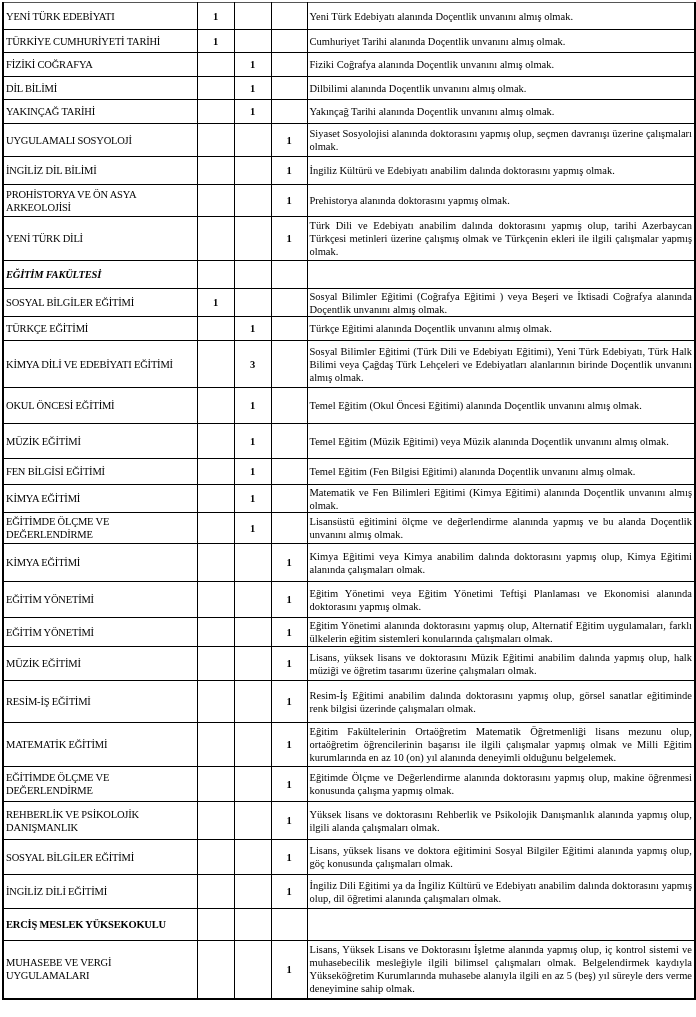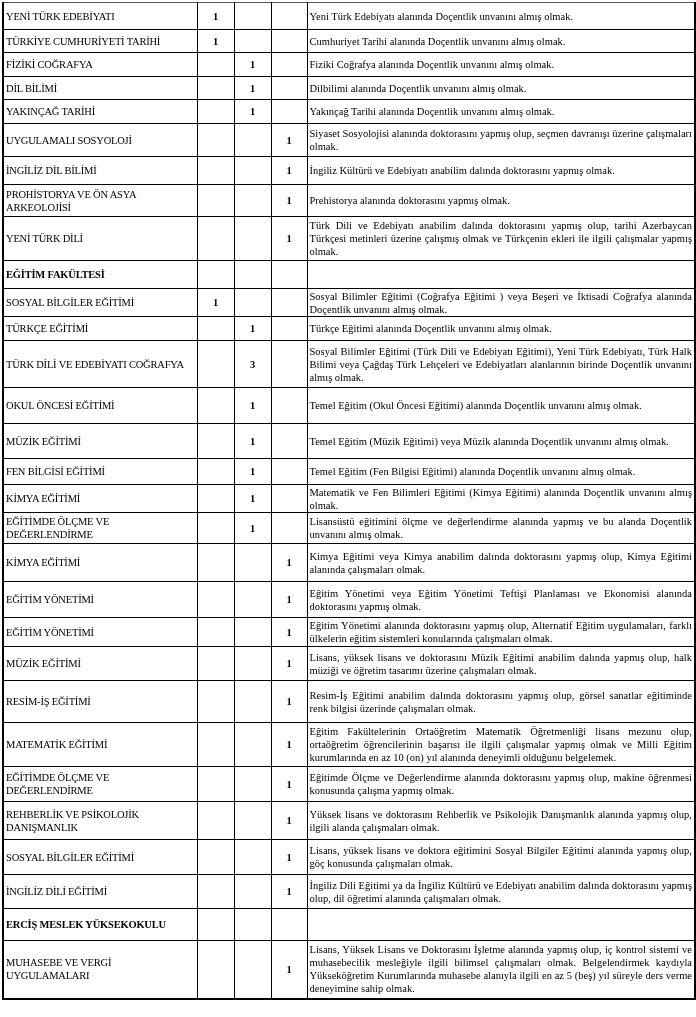--- a/index.html
+++ b/index.html
@@ -106,21 +106,21 @@
     <td class="num">1</td>
     <td class="req">Prehistorya alanında doktorasını yapmış olmak.</td>
   </tr>
         <tr style="height: 44px;">
     <td class="dept">YENİ TÜRK DİLİ</td>
     <td class="num"></td>
     <td class="num"></td>
     <td class="num">1</td>
     <td class="req">Türk Dili ve Edebiyatı anabilim dalında doktorasını yapmış olup, tarihi Azerbaycan Türkçesi metinleri üzerine çalışmış olmak ve Türkçenin ekleri ile ilgili çalışmalar yapmış olmak.</td>
   </tr>
-        <tr class="section" style="height: 28px;">
+        <tr class="section" style="height: 28px; font-style: italic;">
     <td class="dept">EĞİTİM FAKÜLTESİ</td>
     <td class="num"></td>
     <td class="num"></td>
     <td class="num"></td>
     <td class="req"></td>
   </tr>
         <tr style="height: 28px;">
     <td class="dept">SOSYAL BİLGİLER EĞİTİMİ</td>
     <td class="num">1</td>
     <td class="num"></td>
@@ -128,21 +128,21 @@
     <td class="req">Sosyal Bilimler Eğitimi (Coğrafya Eğitimi ) veya Beşeri ve İktisadi Coğrafya alanında Doçentlik unvanını almış olmak.</td>
   </tr>
         <tr style="height: 24px; margin-top: 40px;">
     <td class="dept">TÜRKÇE EĞİTİMİ</td>
     <td class="num"></td>
     <td class="num">1</td>
     <td class="num"></td>
     <td class="req">Türkçe Eğitimi alanında Doçentlik unvanını almış olmak.</td>
   </tr>
         <tr style="height: 47px;">
-    <td class="dept">TÜRK DİLİ VE EDEBİYATI COĞRAFYA</td>
+    <td class="dept">KİMYA DİLİ VE EDEBİYATI EĞİTİMİ</td>
     <td class="num"></td>
     <td class="num">3</td>
     <td class="num"></td>
     <td class="req">Sosyal Bilimler Eğitimi (Türk Dili ve Edebiyatı Eğitimi), Yeni Türk Edebiyatı, Türk Halk Bilimi veya Çağdaş Türk Lehçeleri ve Edebiyatları alanlarının birinde Doçentlik unvanını almış olmak.</td>
   </tr>
         <tr style="height: 36px;">
     <td class="dept">OKUL ÖNCESİ EĞİTİMİ</td>
     <td class="num"></td>
     <td class="num">1</td>
     <td class="num"></td>

